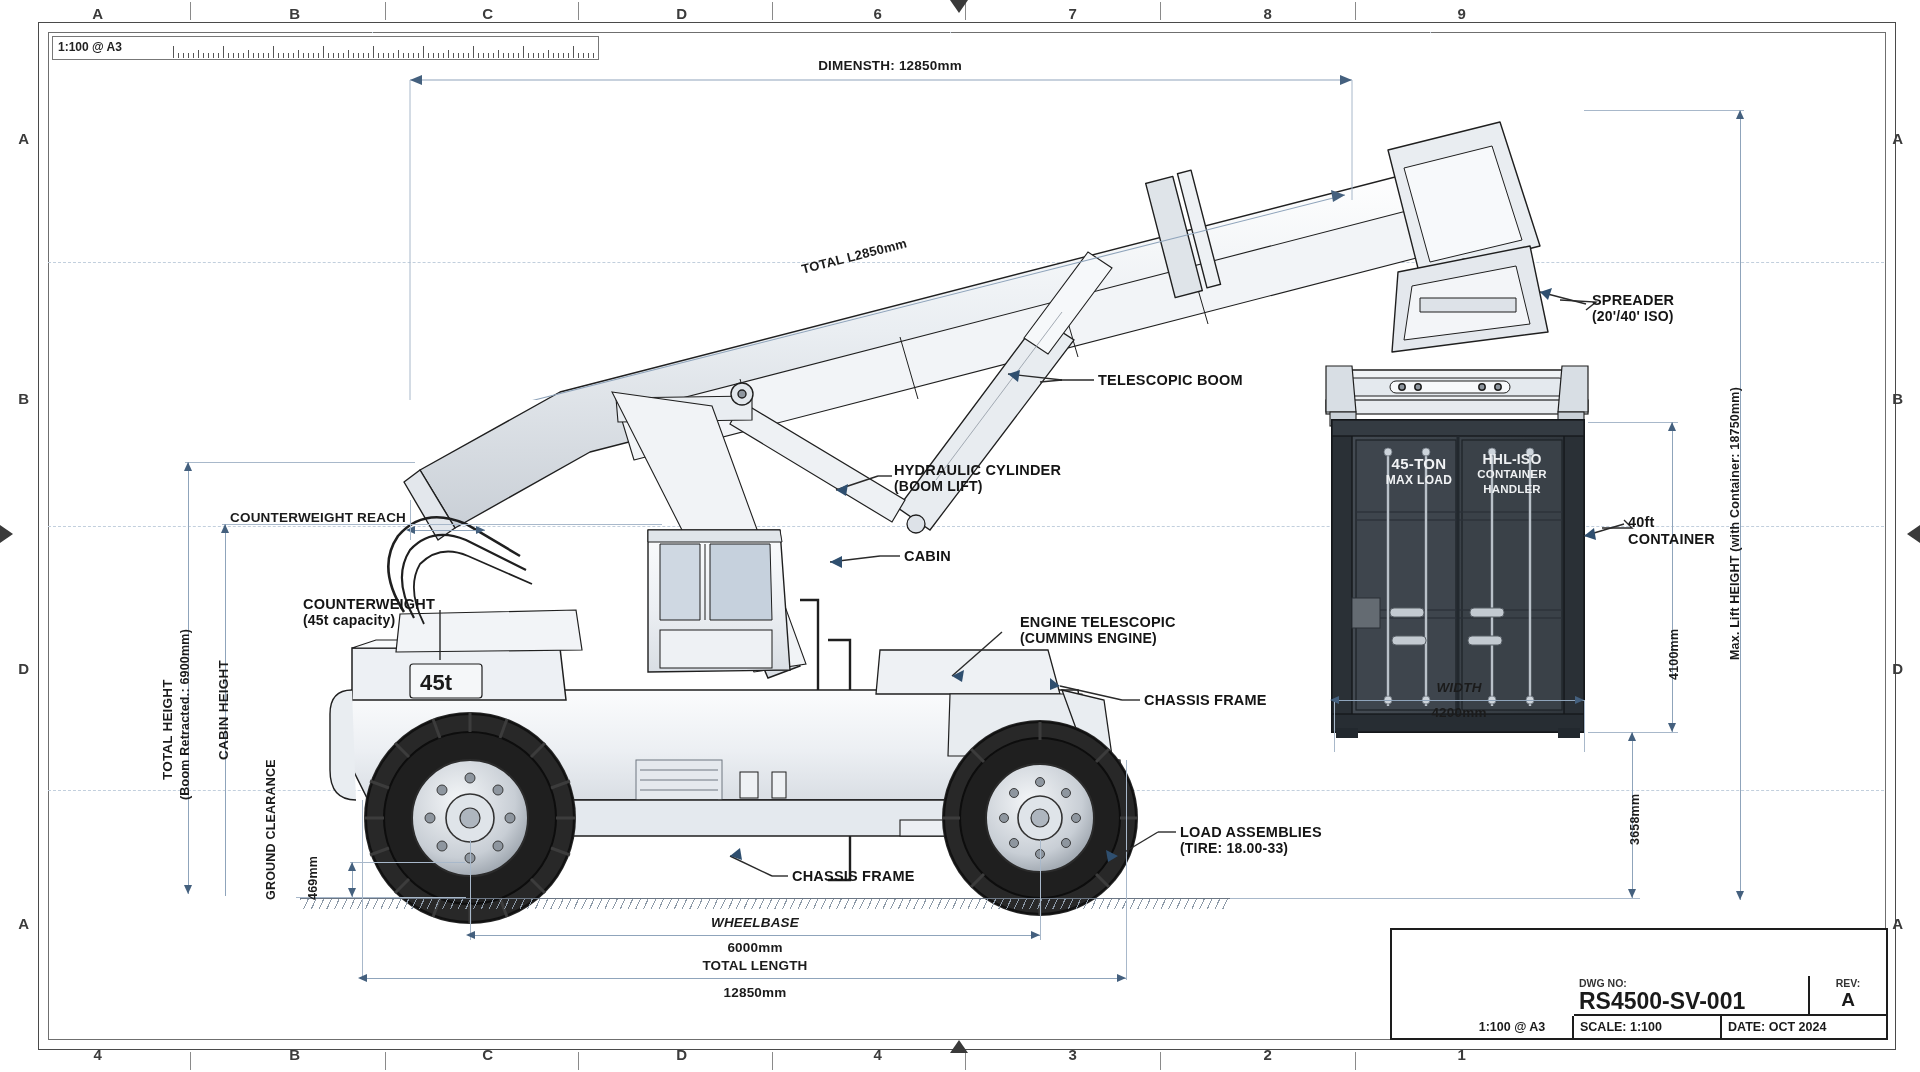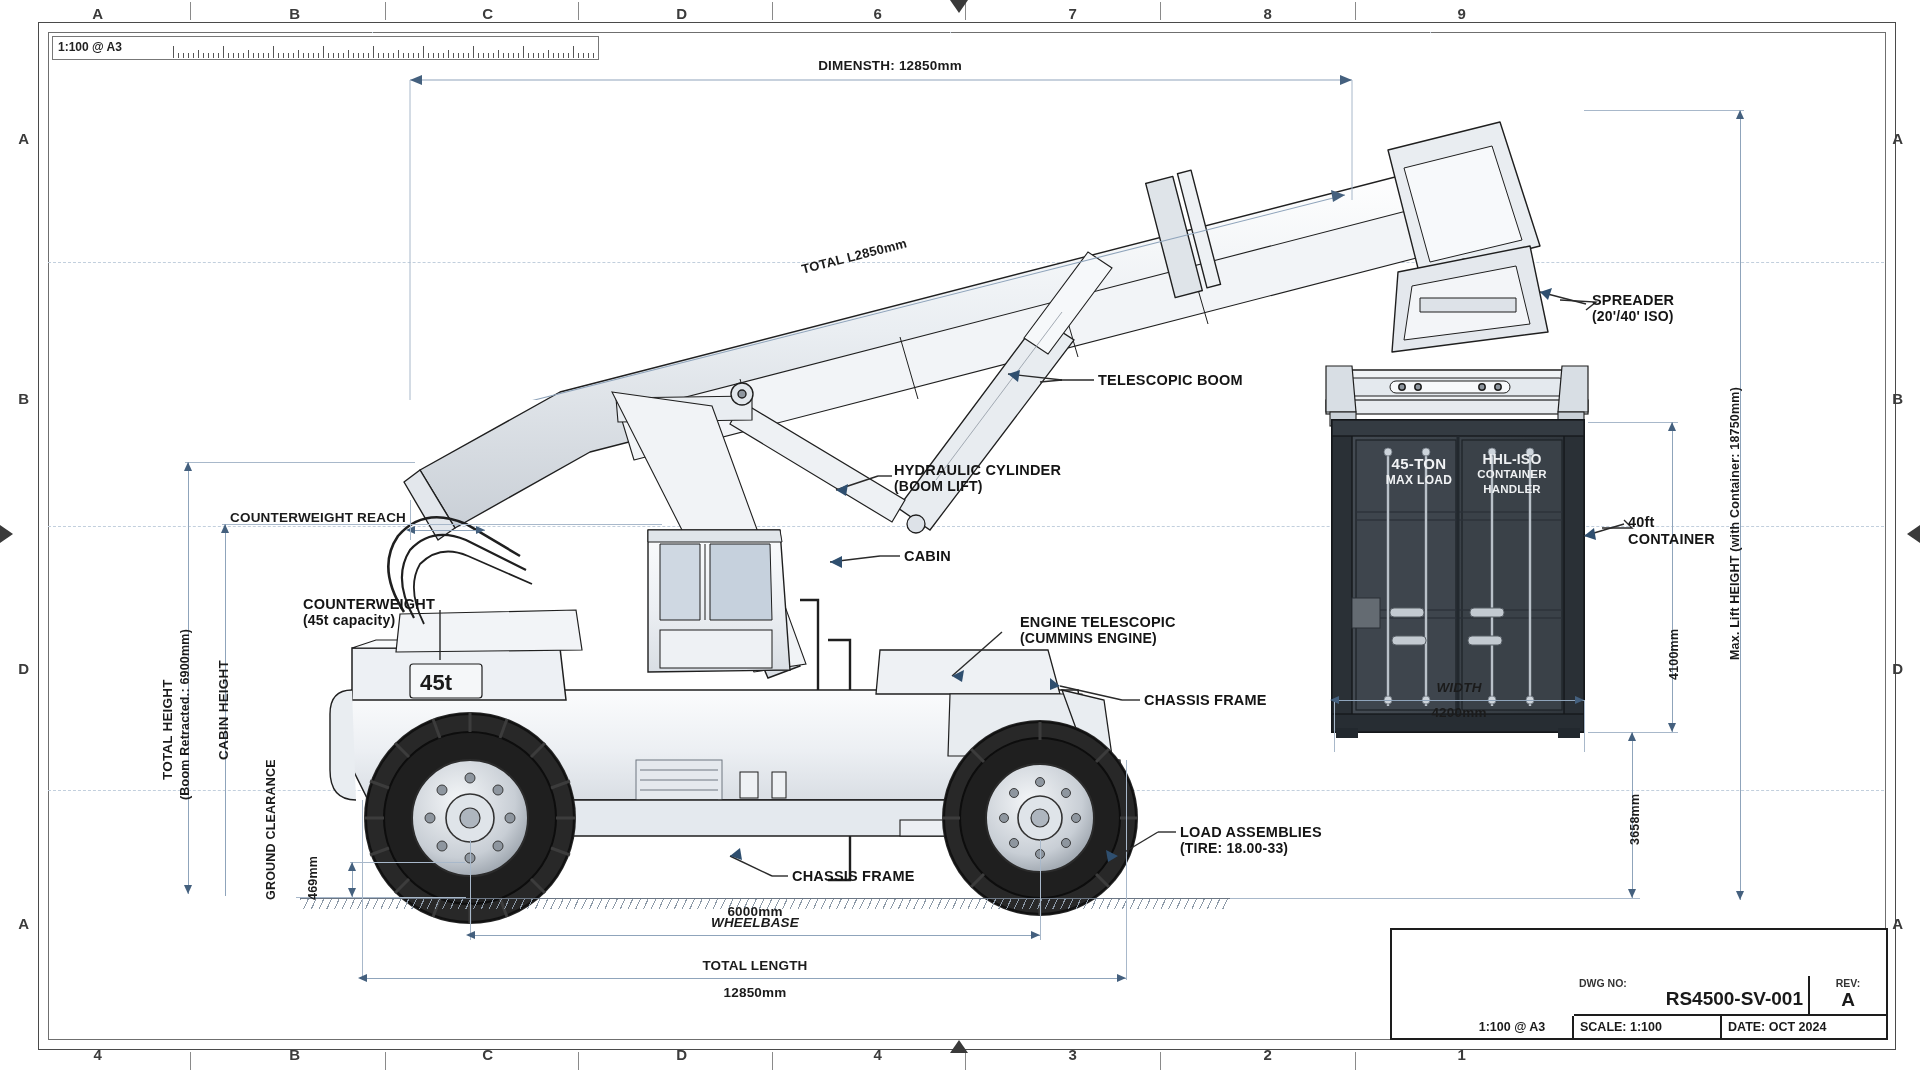--- a/index.html
+++ b/index.html
@@ -57,21 +57,21 @@
   
   #title-block{position:absolute;left:1390px;top:928px;width:494px;height:108px;
                border:2px solid #1d1d1d;background:#fff;}
   #tb-title{position:absolute;left:0;top:0;width:494px;height:46px;
             border-bottom:2px solid #1d1d1d;box-sizing:border-box;
             display:flex;align-items:center;justify-content:center;
             text-align:center;font-size:15px;font-weight:700;line-height:17px;padding:0 4px;}
   #tb-dwg{position:absolute;left:182px;top:46px;width:236px;height:40px;
           border-right:2px solid #1d1d1d;border-bottom:2px solid #1d1d1d;box-sizing:border-box;padding:1px 5px;}
   #tb-dwg .k{font-size:10.5px;font-weight:700;color:#333;}
-  #tb-dwg .v{font-size:19px;font-weight:700;text-align:right;margin-top:-1px;}
+  #tb-dwg .v{font-size:23px;font-weight:700;text-align:left;margin-top:-1px;}
   #tb-rev{position:absolute;left:418px;top:46px;width:76px;height:40px;
           border-bottom:2px solid #1d1d1d;box-sizing:border-box;text-align:center;padding:1px 2px;}
   #tb-rev .k{font-size:10.5px;font-weight:700;color:#333;}
   #tb-rev .v{font-size:19px;font-weight:700;}
   #tb-scalebox{position:absolute;left:60px;top:86px;width:122px;height:22px;
                border-right:2px solid #1d1d1d;border-top:0;box-sizing:border-box;
                display:flex;align-items:center;justify-content:center;font-size:12.5px;font-weight:700;}
   #tb-scale{position:absolute;left:182px;top:86px;width:148px;height:22px;
             border-right:2px solid #1d1d1d;box-sizing:border-box;
             display:flex;align-items:center;padding-left:6px;font-size:12.5px;font-weight:700;}
@@ -556,21 +556,21 @@
   <div class="arrow r" style="left:476px;top:526px;"></div>
   <div class="ext-line v" style="left:410px;top:500px;height:40px;"></div>
   <div class="dtext" style="left:230px;top:510px;">COUNTERWEIGHT REACH</div>
 
   <div class="ext-line v" style="left:470px;top:840px;height:100px;"></div>
   <div class="ext-line v" style="left:1040px;top:840px;height:100px;"></div>
   <div class="dim-line h" style="left:470px;top:935px;width:570px;"></div>
   <div class="arrow l" style="left:466px;top:931px;"></div>
   <div class="arrow r" style="left:1031px;top:931px;"></div>
   <div class="dtext c" style="left:625px;top:915px;width:260px;font-style:italic;">WHEELBASE</div>
-  <div class="dtext c" style="left:625px;top:904px;width:260px;">6000mm</div>
+  <div class="dtext c" style="left:625px;top:940px;width:260px;">6000mm</div>
 
   <div class="ext-line v" style="left:362px;top:800px;height:180px;"></div>
   <div class="ext-line v" style="left:1126px;top:760px;height:220px;"></div>
   <div class="dim-line h" style="left:362px;top:978px;width:764px;"></div>
   <div class="arrow l" style="left:358px;top:974px;"></div>
   <div class="arrow r" style="left:1117px;top:974px;"></div>
   <div class="dtext c" style="left:625px;top:958px;width:260px;">TOTAL LENGTH</div>
   <div class="dtext c" style="left:625px;top:985px;width:260px;">12850mm</div>
 
   <div class="ext-line v" style="left:1334px;top:700px;height:52px;"></div>

